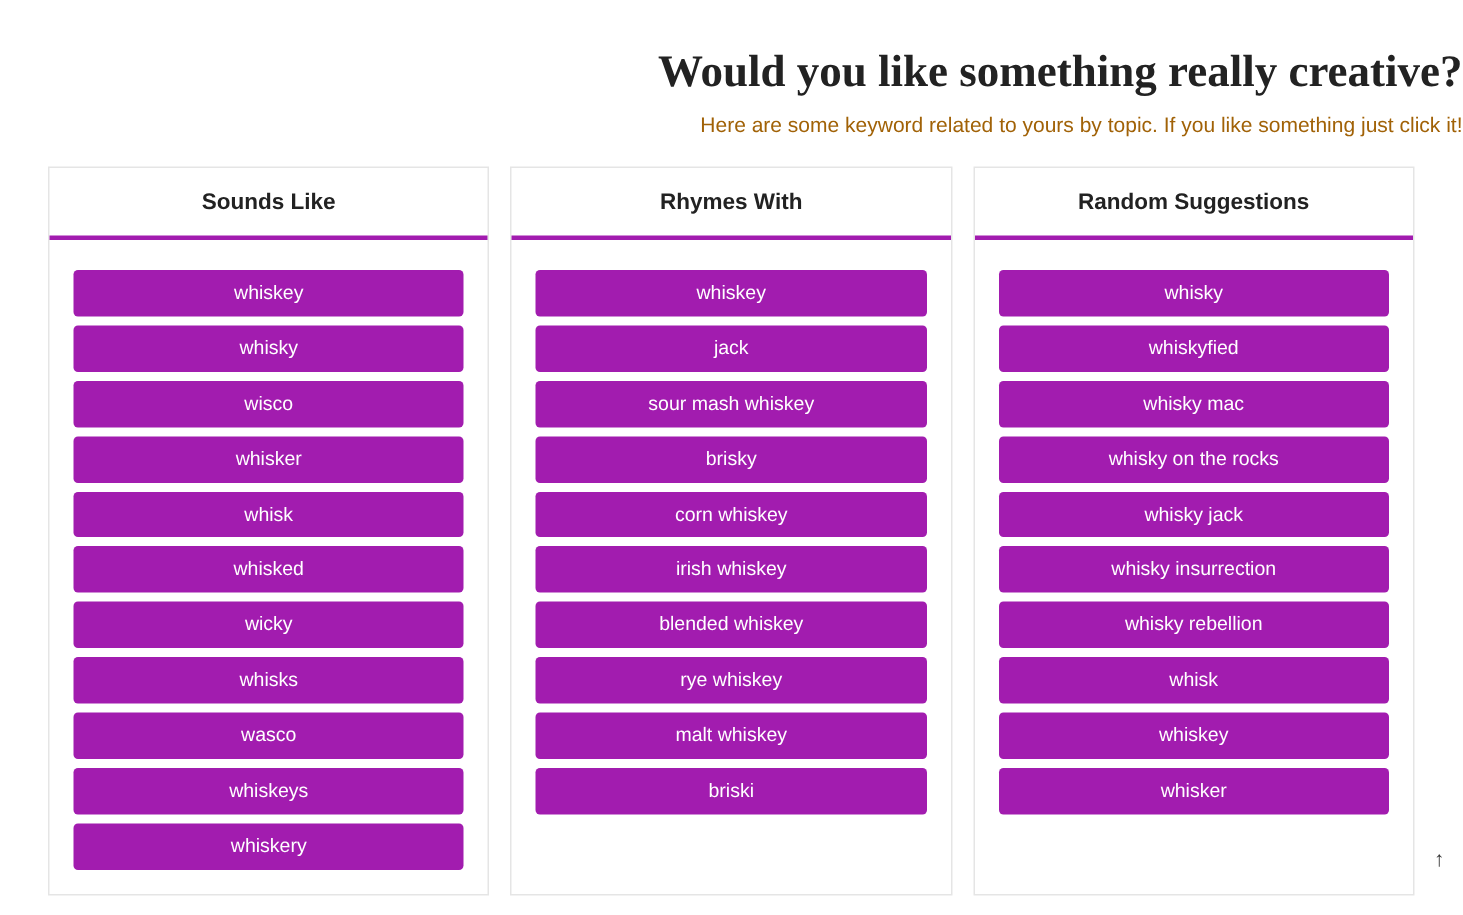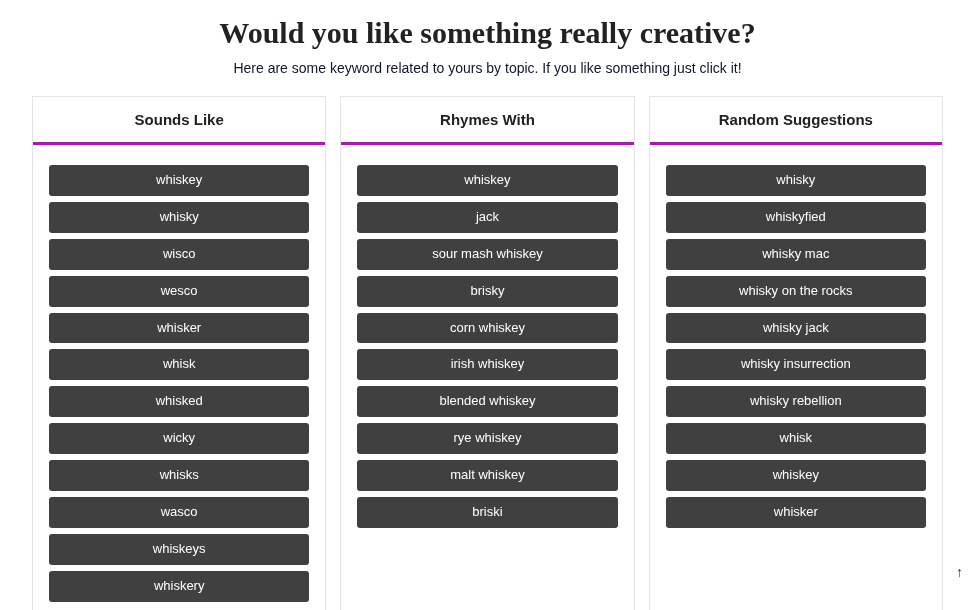--- a/index.html
+++ b/index.html
@@ -11,35 +11,35 @@
     body {
       font-family: Georgia, 'Times New Roman', serif;
       background: #ffffff;
       width: 975px;
       height: 610px;
       overflow: hidden;
       position: relative;
     }
 
     .header {
-      text-align: center;
-      padding-top: 16px;
+      text-align: right;
+      padding-top: 31px;
       padding-bottom: 16px;
     }
 
     .title {
       font-size: 30px;
       font-weight: bold;
       color: #222;
       margin-bottom: 10px;
     }
 
     .subtitle {
       font-size: 14px;
-      color: #0f172a;
+      color: #a16207;
       font-family: -apple-system, BlinkMacSystemFont, 'Segoe UI', Arial, sans-serif;
     }
 
     .columns {
       display: flex;
       gap: 14px;
       padding: 0 32px;
       margin-top: 4px;
     }
 
@@ -60,21 +60,21 @@
     }
 
     .items {
       padding: 20px 16px 16px 16px;
       display: flex;
       flex-direction: column;
       gap: 6px;
     }
 
     .item-button {
-      background: #404040;
+      background: #a21caf;
       color: #fff;
       border: none;
       border-radius: 3px;
       padding: 7px 8px;
       font-size: 13px;
       text-align: center;
       cursor: pointer;
       font-family: -apple-system, BlinkMacSystemFont, 'Segoe UI', Arial, sans-serif;
       line-height: 1.3;
     }
@@ -99,21 +99,20 @@
 </div>
 
 <div class="columns">
 
 <div class="column">
       <div class="column-header">Sounds Like</div>
       <div class="items">
         <button class="item-button">whiskey</button>
         <button class="item-button">whisky</button>
         <button class="item-button">wisco</button>
-        <button class="item-button">wesco</button>
         <button class="item-button">whisker</button>
         <button class="item-button">whisk</button>
         <button class="item-button">whisked</button>
         <button class="item-button">wicky</button>
         <button class="item-button">whisks</button>
         <button class="item-button">wasco</button>
         <button class="item-button">whiskeys</button>
         <button class="item-button">whiskery</button>
       </div>
     </div>

